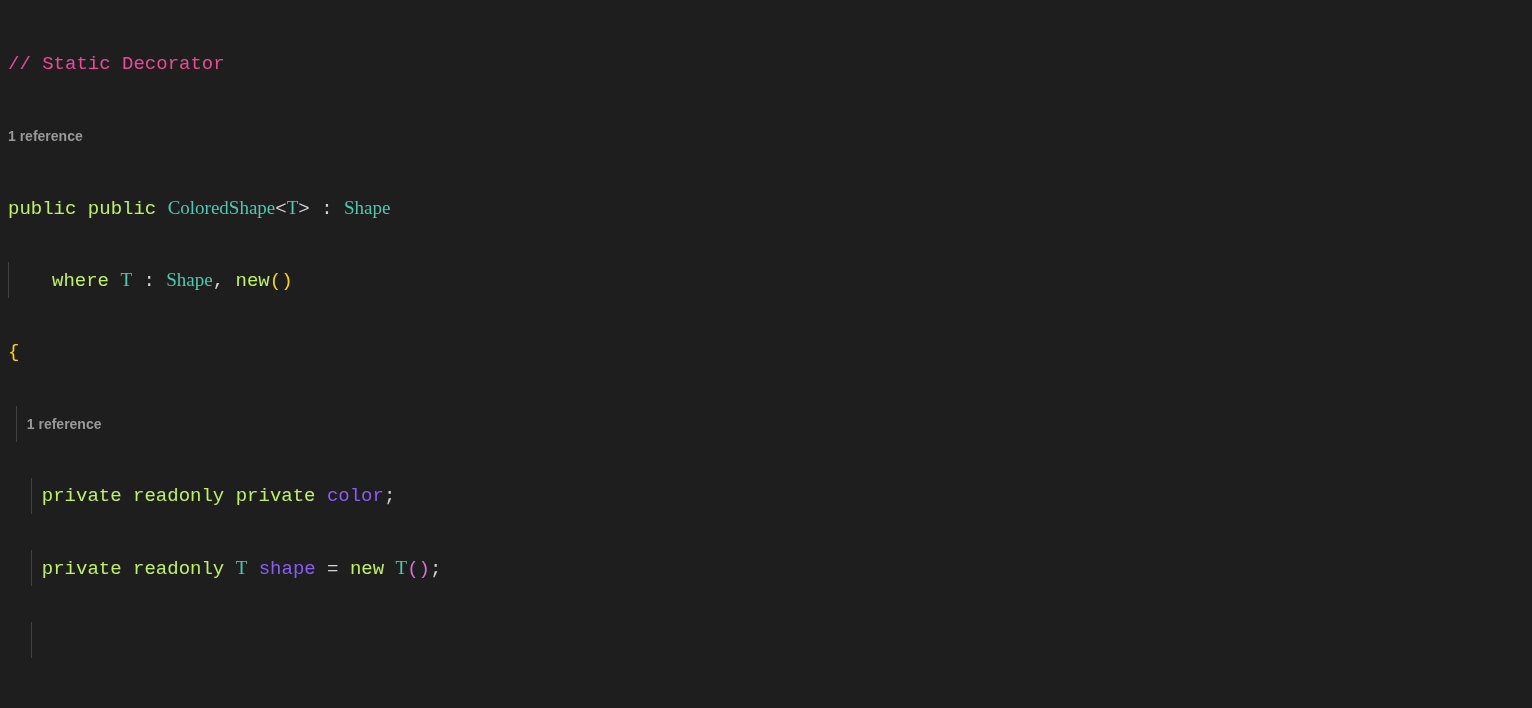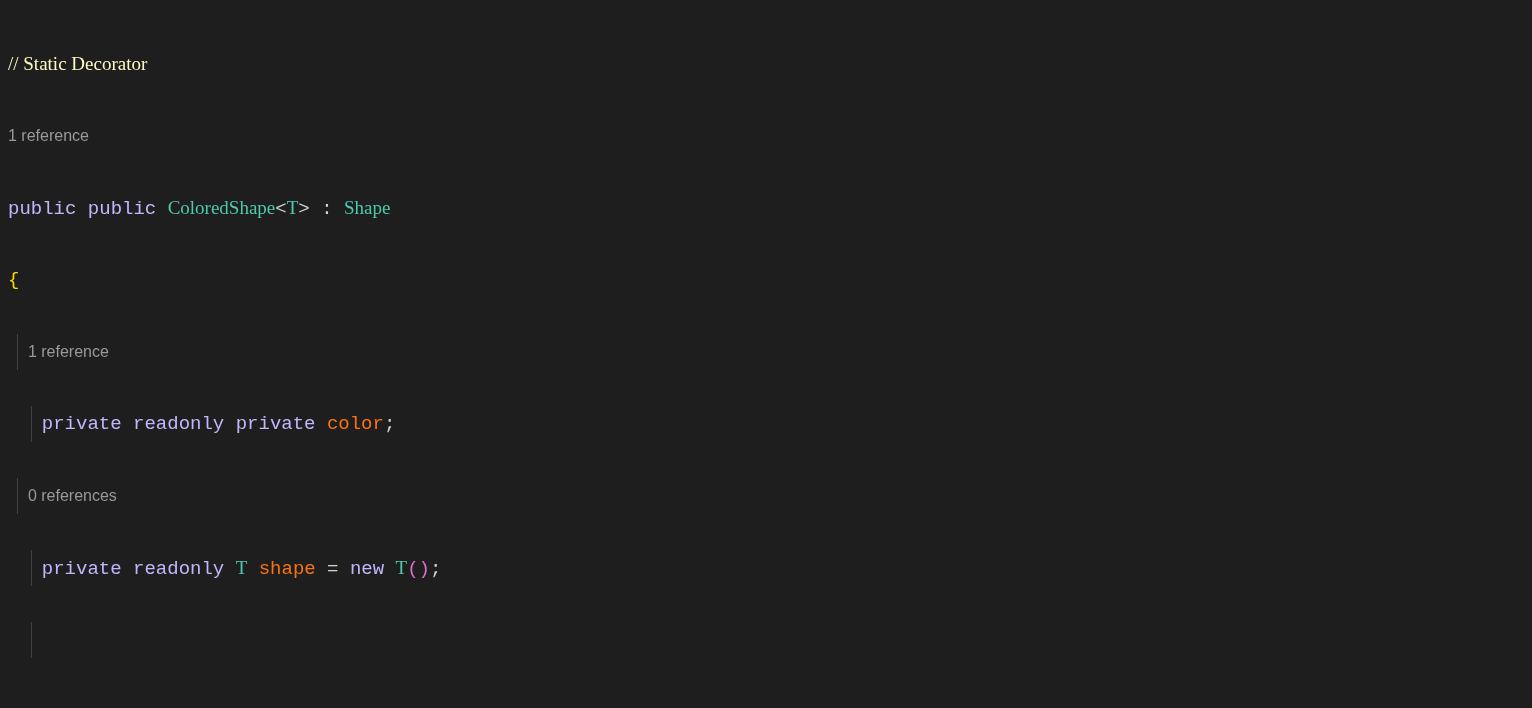--- a/index.html
+++ b/index.html
@@ -18,58 +18,59 @@
     padding: 10px 8px;
     white-space: pre;
     position: relative;
   }
   .line {
     display: block;
     position: relative;
     height: 36px;
   }
   .codelens {
-    font-size: 16px;
+    font-size: 14px;
     color: #999999;
     line-height: 36px;
     font-family: -apple-system, BlinkMacSystemFont, "Segoe UI", Helvetica, Arial, sans-serif;
+    font-weight: bold;
   }
   .guide {
     display: inline-block;
     width: 11px;
     border-left: 1px solid #404040;
     height: 36px;
     vertical-align: top;
     box-sizing: border-box;
   }
   .guide-pad {
     display:inline-block;
     width:33px; 
     vertical-align: top;
     height:36px;
   }
-  .comment { color: #fef9c3; font-family: Liberation Serif, serif; }
-  .kw      { color: #c4b5fd; }
+  .comment { color: #ec4899; }
+  .kw      { color: #bef264; }
   .type    { color: #4EC9B0; font-family: Liberation Serif, serif; }
-  .var     { color: #f97316; margin-top: 25px; }
+  .var     { color: #8b5cf6; margin-top: 25px; }
   .brace-y { color: #FFD700; }
   .brace-p { color: #DA70D6; }
   .punct   { color: #d4d4d4; }
 </style>
 </head>
 <body>
 
 <div class="editor">
 <span class="line"><span class="comment">// Static Decorator</span></span>
 <span class="line codelens"><span>1 reference</span></span>
 <span class="line"><span class="kw">public</span> <span class="kw">public</span> <span class="type">ColoredShape</span><span class="punct">&lt;</span><span class="type">T</span><span class="punct">&gt;</span> <span class="punct">:</span> <span class="type">Shape</span></span>
+<span class="line"><span class="guide"></span><span class="guide-pad"></span><span class="kw">where</span> <span class="type">T</span> <span class="punct">:</span> <span class="type">Shape</span><span class="punct">,</span> <span class="kw">new</span><span class="brace-y">(</span><span class="brace-y">)</span></span>
 <span class="line"><span class="brace-y">{</span></span>
 <span class="line codelens">  <span class="guide"></span><span>1 reference</span></span>
 <span class="line">  <span class="guide"></span><span class="kw">private</span> <span class="kw">readonly</span> <span class="kw">private</span> <span class="var">color</span><span class="punct">;</span></span>
-<span class="line codelens">  <span class="guide"></span><span>0 references</span></span>
 <span class="line">  <span class="guide"></span><span class="kw">private</span> <span class="kw">readonly</span> <span class="type">T</span> <span class="var">shape</span> <span class="punct">=</span> <span class="kw">new</span> <span class="type">T</span><span class="brace-p">(</span><span class="brace-p">)</span><span class="punct">;</span></span>
 <span class="line">  <span class="guide"></span></span>
 
 
 
 
 
 
 
 

